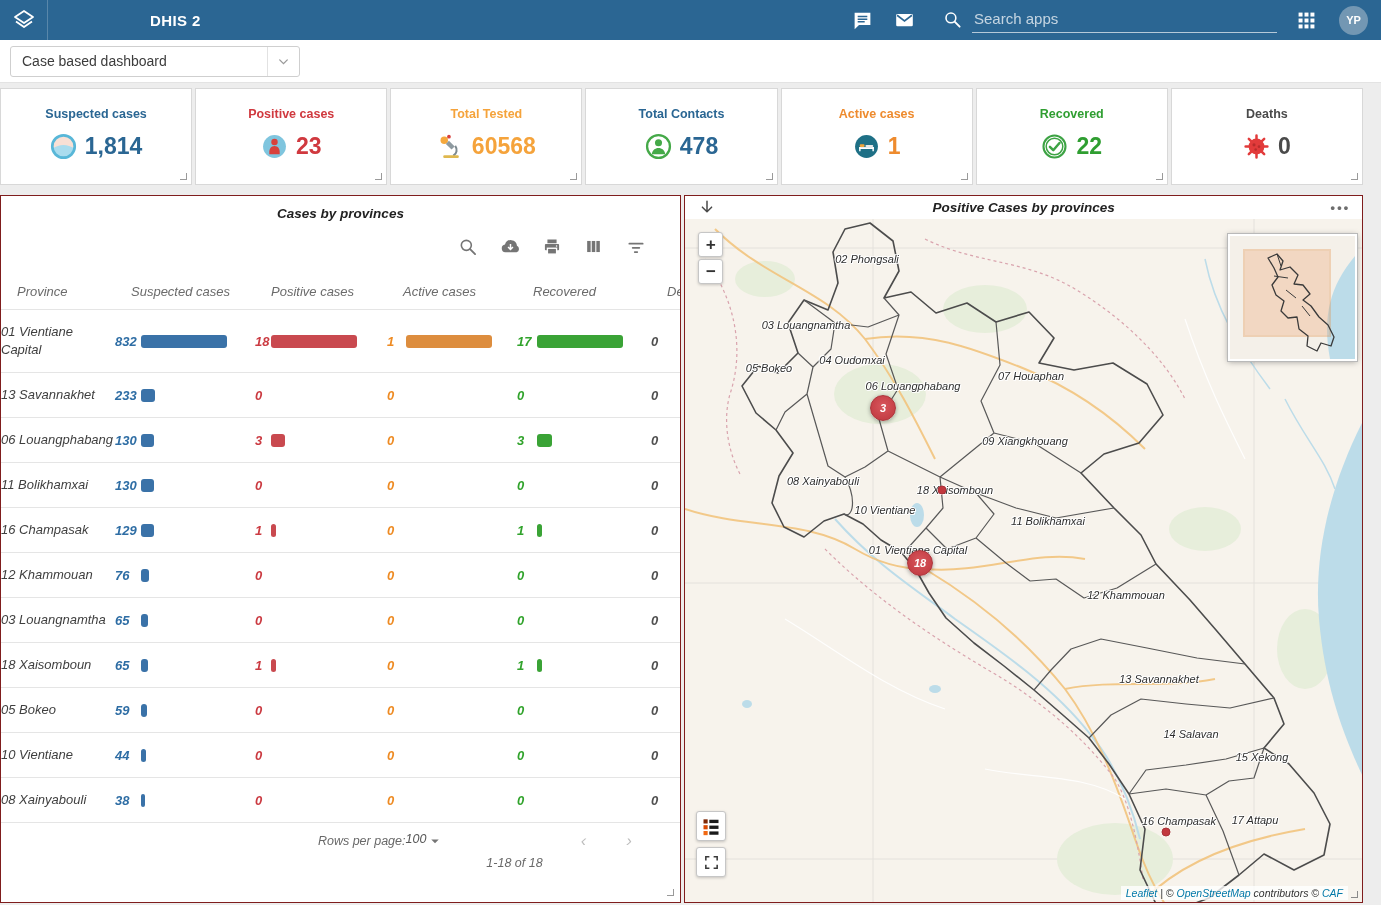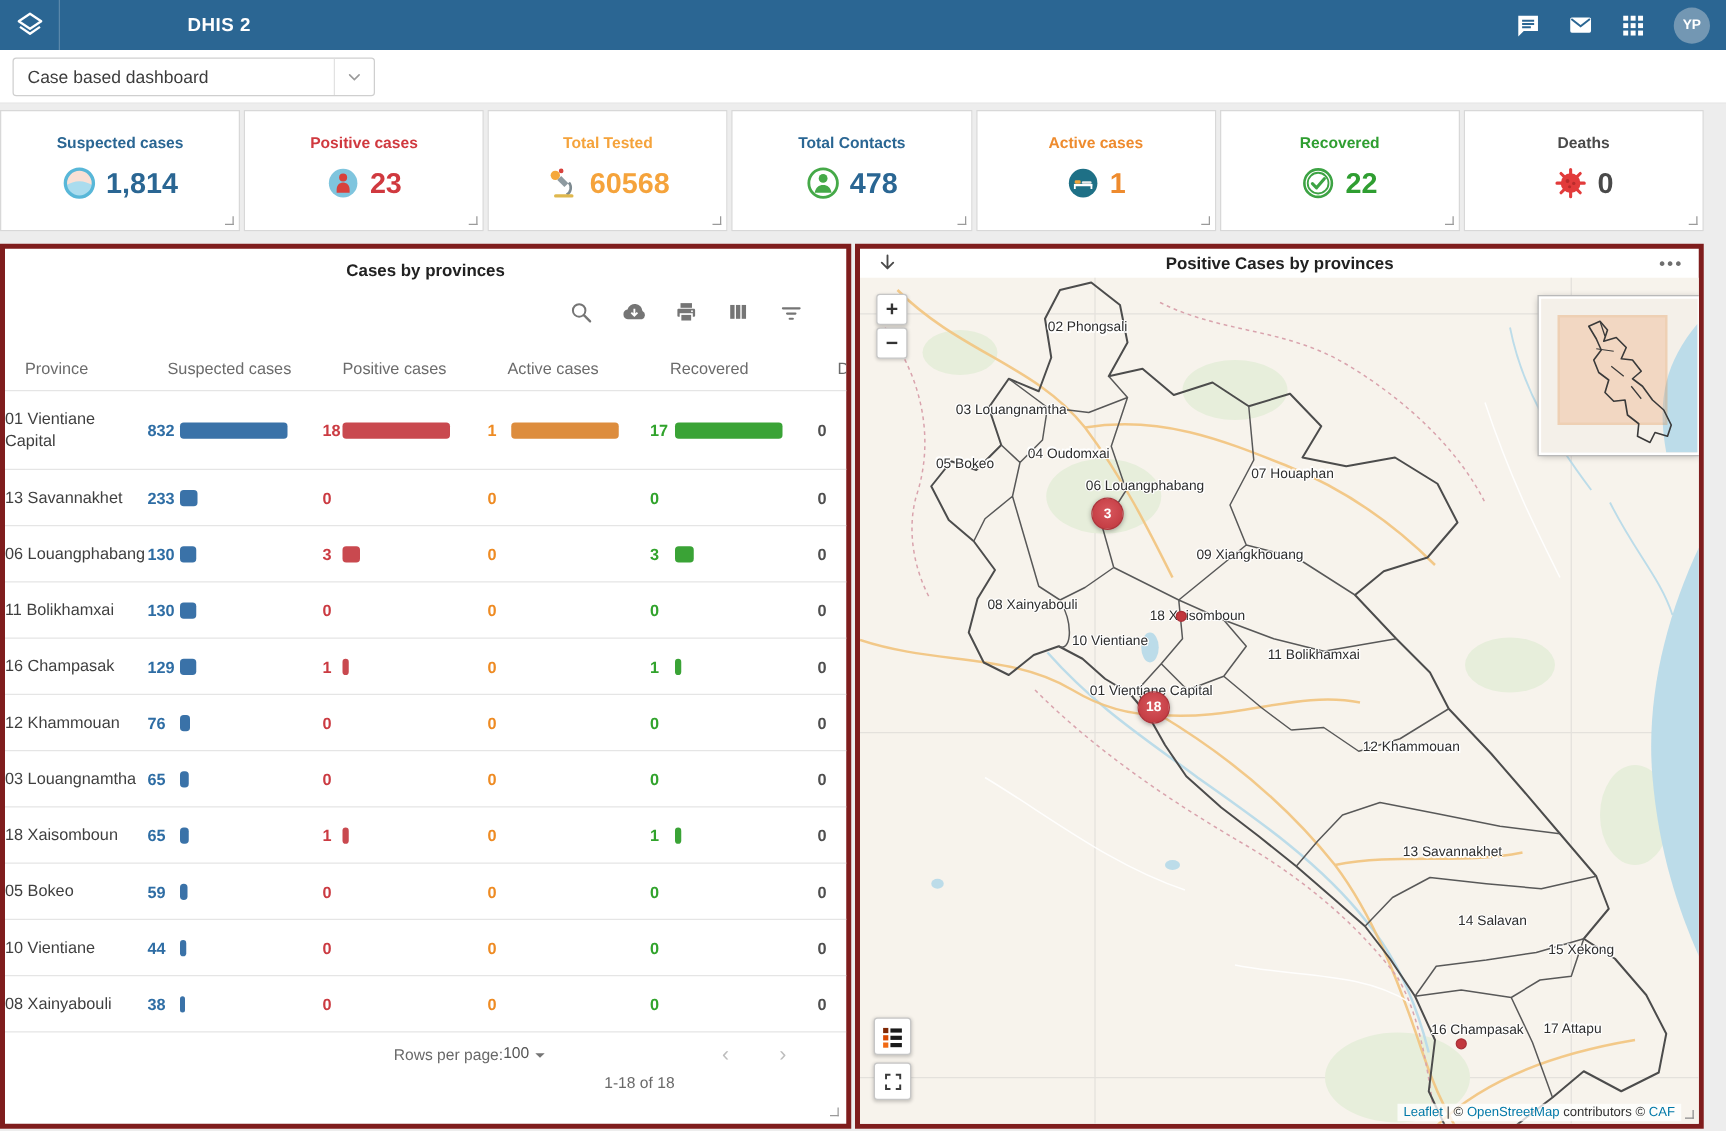--- a/index.html
+++ b/index.html
@@ -37,21 +37,21 @@
   .cards-row { display:flex; gap:3px; margin-top:5px; height:97px; width:1363px; }
   .card { flex:1; background:#fff; border:1px solid #d8d8d8; position:relative; }
   .card-title { text-align:center; font-size:12.5px; font-weight:bold; margin-top:18px; }
   .card-val { display:flex; align-items:center; justify-content:center; gap:8px; margin-top:12px; }
   .card-val .v { font-size:23px; font-weight:bold; }
   .rs-corner { position:absolute; right:4px; bottom:4px; width:7px; height:7px;
     border-right:1.6px solid #9a9a9a; border-bottom:1.6px solid #9a9a9a; }
 
   
   .panels { display:flex; gap:3px; margin-top:10px; height:708px; width:1363px; }
-  .panel { background:#fff; border:4px solid #7f1d1d; position:relative; overflow:hidden; }
+  .panel { background:#fff; border:1px solid #7f1d1d; position:relative; overflow:hidden;font-style:italic; }
   .panel-left { width:681px; }
   .panel-right { width:679px; }
   .panel-title { text-align:center; font-size:13.5px; font-weight:bold; color:#212121; padding-top:10px; }
 
   
   .tbl-toolbar { display:flex; justify-content:flex-end; gap:22px; padding-right:34px; margin-top:16px; }
   .tbl-toolbar .ticon { width:20px; height:20px; cursor:pointer; }
   .tgrid { display:grid; grid-template-columns:114px 140px 132px 130px 125px 96px; padding-left:16px; width:753px; }
   .thead { margin-top:16px; height:36px; align-items:center; color:#6b6b6b; font-size:13px; }
   .trow { border-top:1px solid #e5e5e5; padding:13px 0; min-height:45px; align-items:center;
@@ -115,20 +115,27 @@
     <svg width="21" height="21" viewBox="0 0 24 24">
         <path d="M3 3 h18 v14 H8 l-5 5 Z" fill="#fff"></path>
       <path d="M6.5 7.5 h11 M6.5 10.5 h11 M6.5 13.5 h8" stroke="#2b6693" stroke-width="1.7"></path>
       </svg>
   </div>
   <div class="hicon">
     <svg width="21" height="21" viewBox="0 0 24 24">
         <rect x="2.5" y="4.5" width="19" height="14" rx="1.5" fill="#fff"></rect>
       <path d="M3.5 6 l8.5 6.5 L20.5 6" fill="none" stroke="#2b6693" stroke-width="1.8"></path>
       </svg>
+  </div>
+  <div class="searchbox">
+    <svg class="mag" width="19" height="19" viewBox="0 0 24 24">
+      <circle cx="10" cy="10" r="6.2" fill="none" stroke="#fff" stroke-width="2"></circle>
+      <path d="M15 15 L21 21" stroke="#fff" stroke-width="2.4" stroke-linecap="round"></path>
+      </svg>
+    <span class="search-wrap"><input placeholder="Search apps" style=""></span>
   </div>
   <div class="hicon">
     <svg width="19" height="19" viewBox="0 0 24 24">
       <g fill="#fff">
           <rect x="2" y="2" width="5" height="5"></rect>
           <rect x="9.5" y="2" width="5" height="5"></rect>
           <rect x="17" y="2" width="5" height="5"></rect>
       <rect x="2" y="9.5" width="5" height="5"></rect>
           <rect x="9.5" y="9.5" width="5" height="5"></rect>
           <rect x="17" y="9.5" width="5" height="5"></rect>
@@ -564,21 +571,21 @@
       <path d="M119 81 L150 104 L183 108 L214 96 L199 79 M150 104 L146 130 L128 148 L113 134 M128 148 L122 175 L100 193 L91 211 M214 96 L201 135 L213 170 L194 200 L203 232 M203 232 L180 248 L160 258 L143 247 L122 175 M160 258 C172 280 168 300 159 295 M311 103 L315 146 L296 182 L309 214 M309 214 L282 236 L255 258 L203 232 M309 214 L349 224 L396 254 M255 258 L291 274 L331 289 L371 299 L429 289 M255 258 L258 289 L241 309 L262 330 L291 319 L309 295 L291 274 M241 309 L222 330 L231 351 M291 319 L321 344 L345 362 M345 362 L371 360 L399 379 L432 369 L471 345 M560 445 L512 439 L462 429 L416 420 L386 430 L366 451 L349 471 M589 479 L545 489 L501 485 L456 480 L426 496 L404 519 M579 529 L541 540 L501 546 L461 551 L444 575 M444 575 L481 570 L521 576 L544 562 L569 559 L579 529 M521 576 L538 612 L554 656" fill="none" stroke="#585858" stroke-width="1.2" stroke-linejoin="round"></path>
     </svg>
 
     <div class="map-overlay" id="map-overlay">
         <div class="maplabel" style="left: 182px; top: 40px;">02 Phongsali</div>
         <div class="maplabel" style="left: 121px; top: 106px;">03 Louangnamtha</div>
         <div class="maplabel" style="left: 167px; top: 141px;">04 Oudomxai</div>
         <div class="maplabel" style="left: 84px; top: 149px;">05 Bokeo</div>
         <div class="maplabel" style="left: 228px; top: 167px;">06 Louangphabang</div>
         <div class="maplabel" style="left: 346px; top: 157px;">07 Houaphan</div>
-        <div class="maplabel" style="left: 300px; top: 222px; padding-left: 24px;">09 Xiangkhouang</div>
+        <div class="maplabel" style="left: 328px; top: 222px; padding-left: 24px;">09 Xiangkhouang</div>
         <div class="maplabel" style="left: 138px; top: 262px;">08 Xainyabouli</div>
         <div class="maplabel" style="left: 270px; top: 271px;">18 Xaisomboun</div>
         <div class="maplabel" style="left: 200px; top: 291px;">10 Vientiane</div>
         <div class="maplabel" style="left: 363px; top: 302px;">11 Bolikhamxai</div>
         <div class="maplabel" style="left: 233px; top: 331px;">01 Vientiane Capital</div>
         <div class="maplabel" style="left: 441px; top: 376px;">12 Khammouan</div>
         <div class="maplabel" style="left: 474px; top: 460px;">13 Savannakhet</div>
         <div class="maplabel" style="left: 506px; top: 515px;">14 Salavan</div>
         <div class="maplabel" style="left: 577px; top: 538px;">15 Xekong</div>
         <div class="maplabel" style="left: 494px; top: 602px;">16 Champasak</div>

